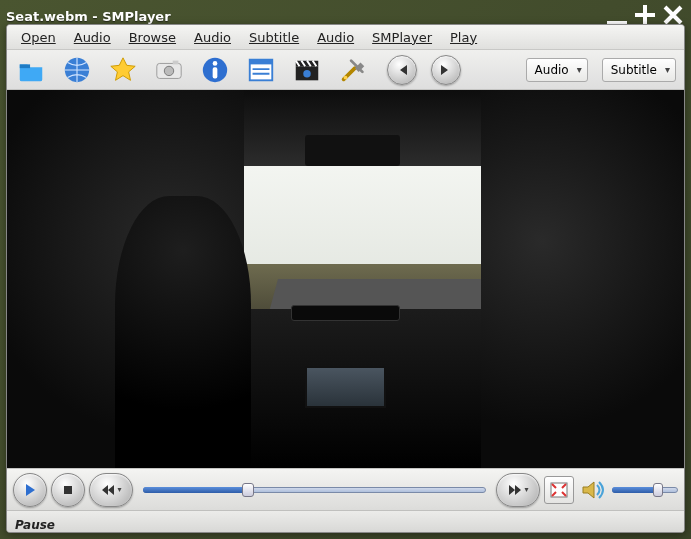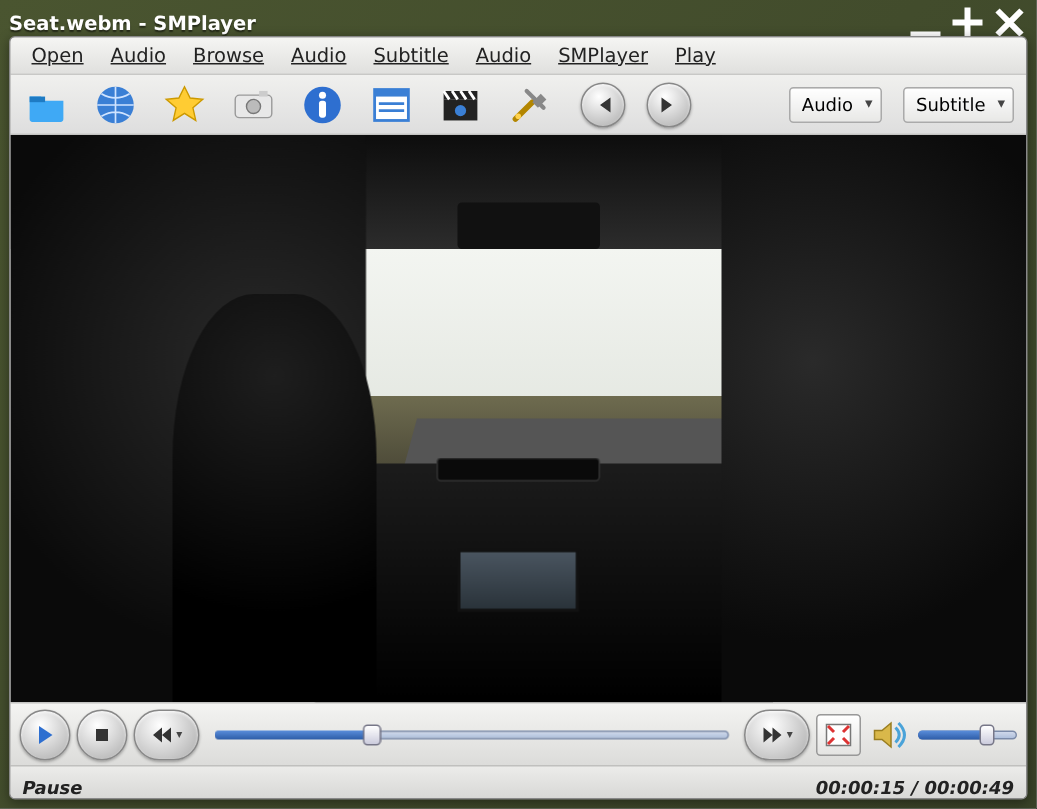--- a/index.html
+++ b/index.html
@@ -236,16 +236,15 @@
       <div class="volbar">
         <div class="track"></div>
         <div class="fill" id="vol-fill" style="width: 70%;"></div>
         <div class="thumb" id="vol-thumb" style="left: 70%;"></div>
       </div>
     </div>
   </div>
 
   <div class="statusbar">
     <span>Pause</span>
-    <span class="right">00:00:15 / 00:00:49</span>
   </div>
 
 </div>
 
 </body></html>

